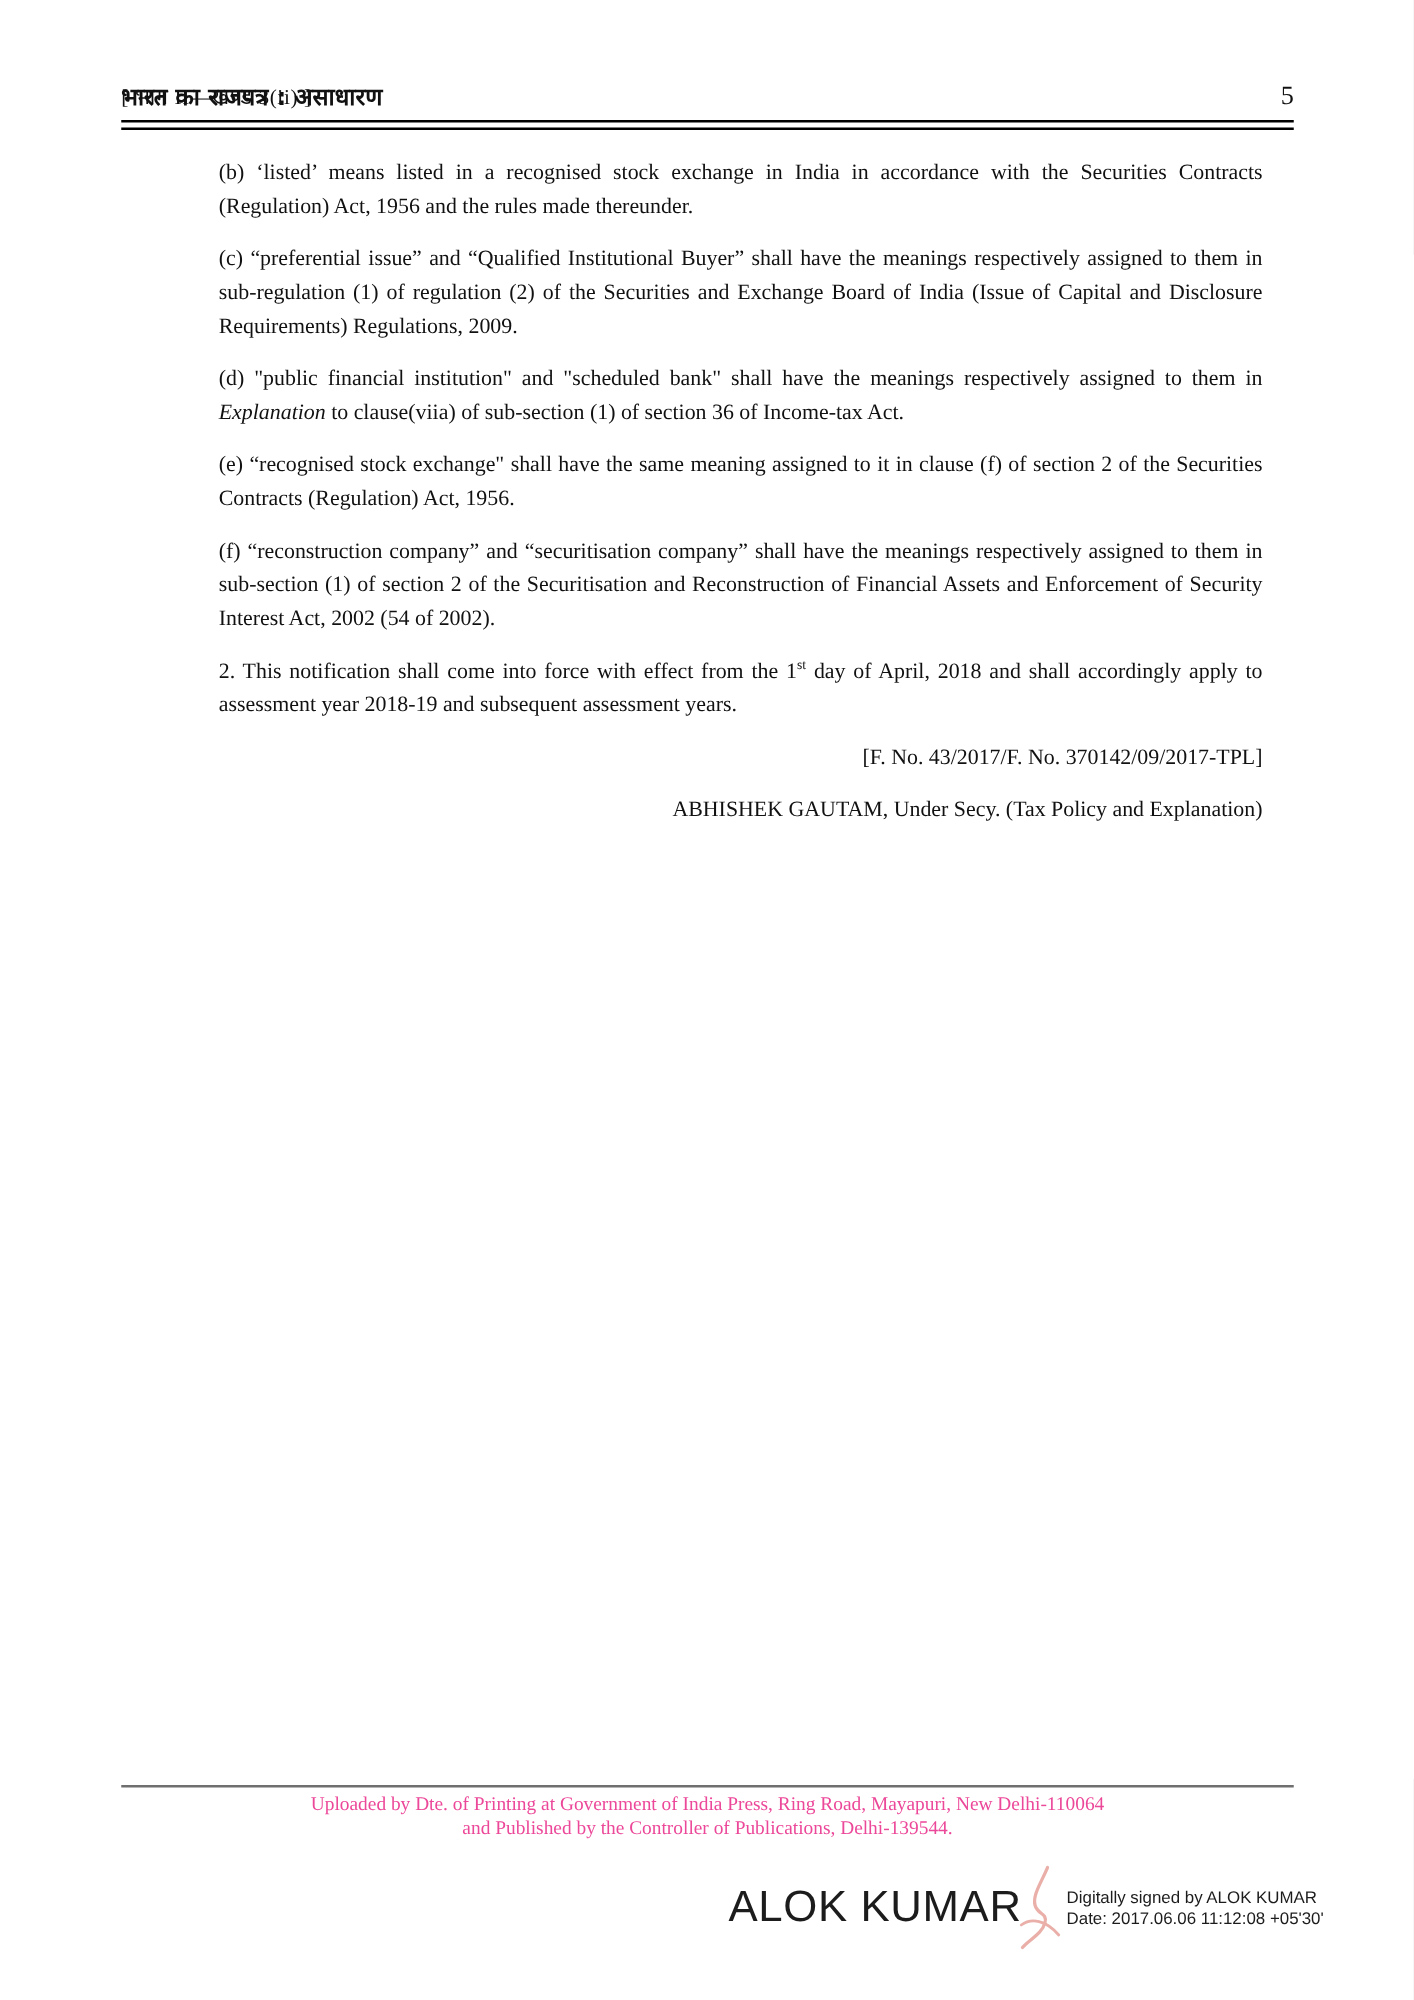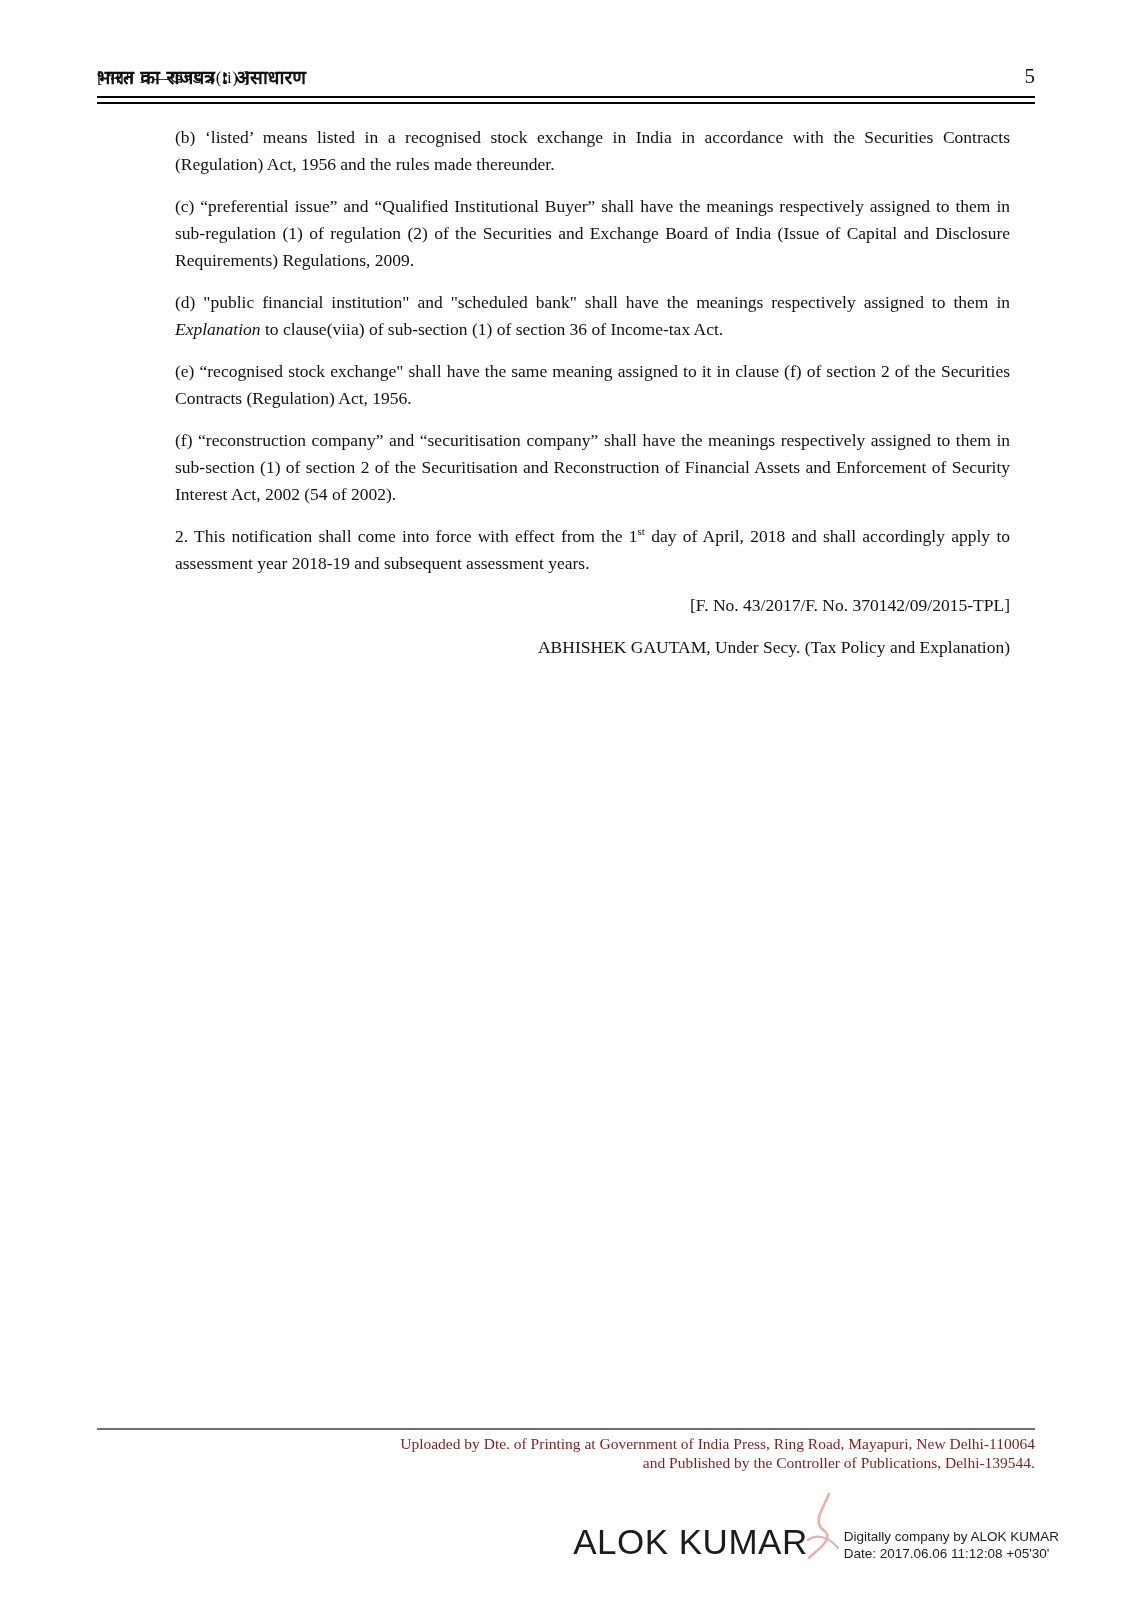--- a/index.html
+++ b/index.html
@@ -78,32 +78,32 @@
     left: 97px;
     width: 938px;
     top: 1428px;
     border-top: 2px solid #6f6f6f;
   }
   .footer-imprint {
     position: absolute;
     left: 97px;
     width: 938px;
     top: 1434px;
-    text-align: right;
+    text-align: center;
     font-size: 15.5px;
     line-height: 19px;
-    color: #7f1d1d;
+    color: #ec4899;
   }
   
   .sig-block {
     position: absolute;
     right: 72px;
     top: 1490px;
     display: flex;
-    align-items: flex-end;
+    align-items: center;
     font-family: "Liberation Sans", "DejaVu Sans", sans-serif;
   }
   .sig-name {
     font-size: 35px;
     font-weight: 400;
     color: #1c1c1c;
     letter-spacing: 0.5px;
     white-space: nowrap;
   }
   .sig-flourish {
@@ -132,35 +132,35 @@
   </div>
   <div class="double-rule"></div>
 
   <div class="doc-body">
       <p class="para justify"><span>(b) ‘listed’ means listed in a recognised stock exchange in India in accordance with the Securities Contracts (Regulation) Act, 1956 and the rules made thereunder.</span></p>
       <p class="para justify"><span>(c) “preferential issue” and “Qualified Institutional Buyer” shall have the meanings respectively assigned to them in sub-regulation (1) of regulation (2) of the Securities and Exchange Board of India (Issue of Capital and Disclosure Requirements) Regulations, 2009.</span></p>
       <p class="para justify"><span>(d) "public financial institution" and "scheduled bank" shall have the meanings respectively assigned to them in </span><em>Explanation</em><span> to clause(viia) of sub-section (1) of section 36 of Income-tax Act.</span></p>
       <p class="para justify"><span>(e) “recognised stock exchange" shall have the same meaning assigned to it in clause (f) of section 2 of the Securities Contracts (Regulation) Act, 1956.</span></p>
       <p class="para justify"><span>(f) “reconstruction company” and “securitisation company” shall have the meanings respectively assigned to them in sub-section (1) of section 2 of the Securitisation and Reconstruction of Financial Assets and Enforcement of Security Interest Act, 2002 (54 of 2002).</span></p>
       <p class="para justify"><span>2. This notification shall come into force with effect from the 1</span><sup>st</sup><span> day of April, 2018 and shall accordingly apply to assessment year 2018-19 and subsequent assessment years.</span></p>
-      <p class="para right"><span>[F. No. 43/2017/F. No. 370142/09/2015-TPL]</span></p>
+      <p class="para right"><span>[F. No. 43/2017/F. No. 370142/09/2017-TPL]</span></p>
       <p class="para right"><span>ABHISHEK GAUTAM, Under Secy. (Tax Policy and Explanation)</span></p>
     </div>
 
   <div class="footer-rule"></div>
   <div class="footer-imprint">
     <div>Uploaded by Dte. of Printing at  Government of India Press, Ring Road, Mayapuri, New Delhi-110064</div>
     <div>and Published by the Controller of Publications, Delhi-139544.</div>
   </div>
 
   <div class="sig-block">
     <span class="sig-name">ALOK KUMAR</span>
     <svg class="sig-flourish" viewBox="0 0 40 72" xmlns="http://www.w3.org/2000/svg">
       <path d="M27 4 C22 16, 15 26, 17 34 C19 42, 27 40, 25 48 C23 57, 12 62, 7 68" fill="none" stroke="#e9afa8" stroke-width="2.6" stroke-linecap="round"></path>
       <path d="M6 50 C14 44, 26 46, 36 58" fill="none" stroke="#e9afa8" stroke-width="2.2" stroke-linecap="round"></path>
     </svg>
     <span class="sig-details">
-      <div>Digitally company by ALOK KUMAR</div>
+      <div>Digitally signed by ALOK KUMAR</div>
       <div>Date: 2017.06.06 11:12:08 +05'30'</div>
     </span>
   </div>
 
 </div>
 
 </body></html>

